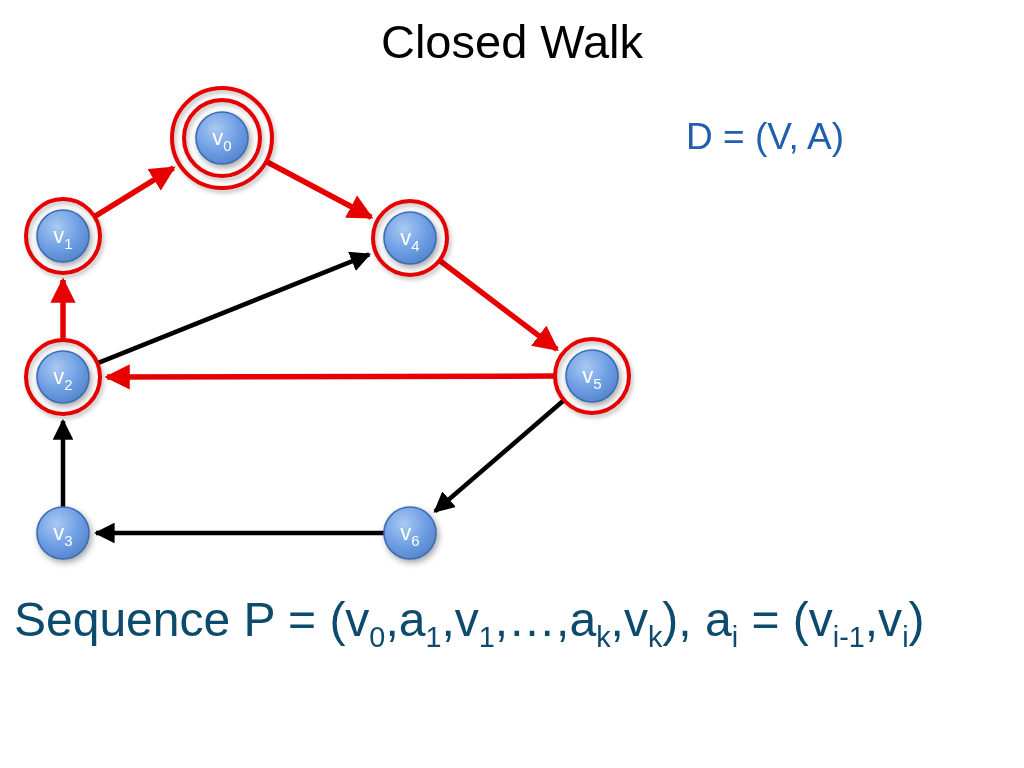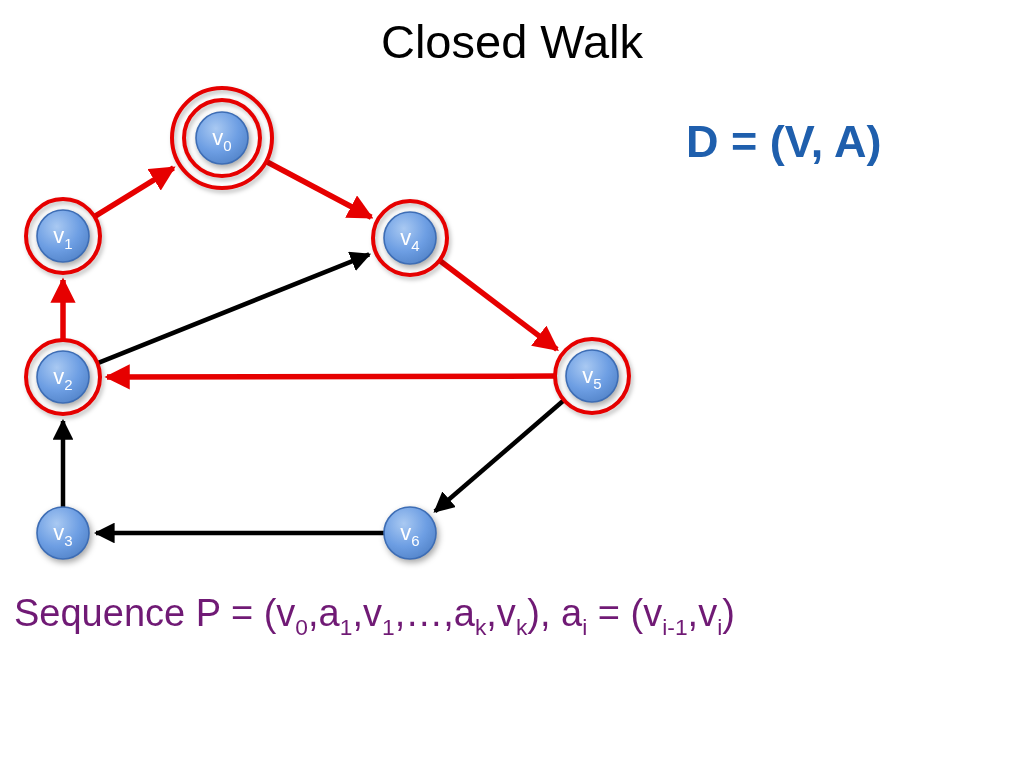--- a/index.html
+++ b/index.html
@@ -11,21 +11,21 @@
   }
   .slide { position: relative; width: 1024px; height: 768px; background: #ffffff; }
 
   .title {
     position: absolute; top: 14px; left: 0; width: 100%;
     margin: 0; text-align: center;
     font-size: 47px; font-weight: 400; color: #000;
   }
   .definition {
     position: absolute; left: 686px; top: 116px;
-    font-size: 45px; font-weight: 700;
+    font-size: 37px; font-weight: 400;
     color: var(--def-blue, #1f5fad);
     white-space: nowrap;
   }
 
   .graph { position: absolute; left: 0; top: 0; }
 
   .edge { fill: none; }
   .edge.red   { stroke: var(--walk-red, #e60000); stroke-width: 5.5; }
   .edge.black { stroke: var(--edge-black, #000000); stroke-width: 4.5; }
 
@@ -42,21 +42,21 @@
     filter: drop-shadow(2px 3px 3px rgba(0,0,0,0.35));
   }
   .node-label {
     fill: var(--node-label, #ffffff);
     font-size: 22px;
     text-anchor: middle;
     font-family: "Liberation Sans", sans-serif;
   }
   .node-sub { font-size: 15px; }
 
-  .formula { position: absolute; color: #701a75; font-size: 38px; white-space: nowrap; }
+  .formula { position: absolute; color: #0c4a6e; font-size: 48px; white-space: nowrap; }
   .formula sub { font-size: 0.6em; }
   .formula-sequence { left: 14px; top: 592px; }
   .formula-closure  { left: 18px; top: 698px; }
 </style>
 </head>
 <body>
 
 <div class="slide">
 
   <h1 class="title">Closed Walk</h1>

